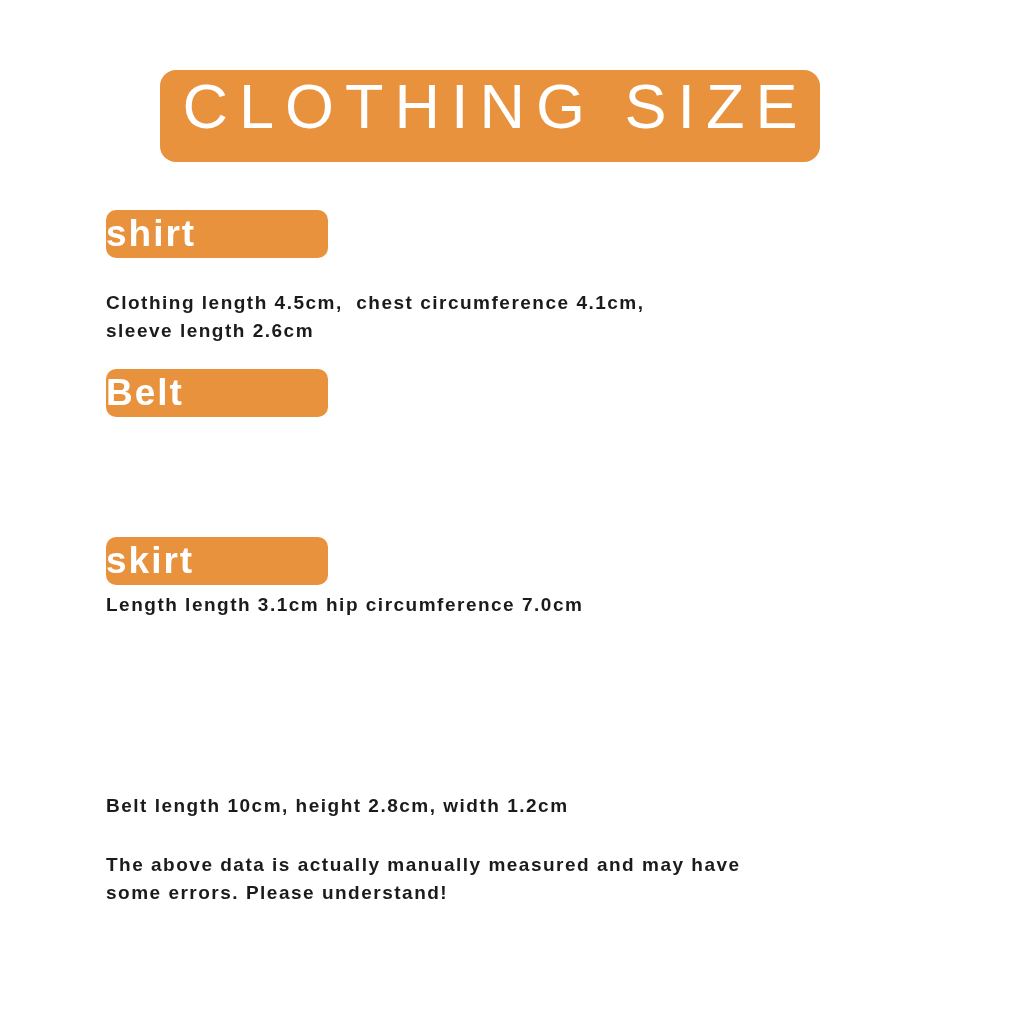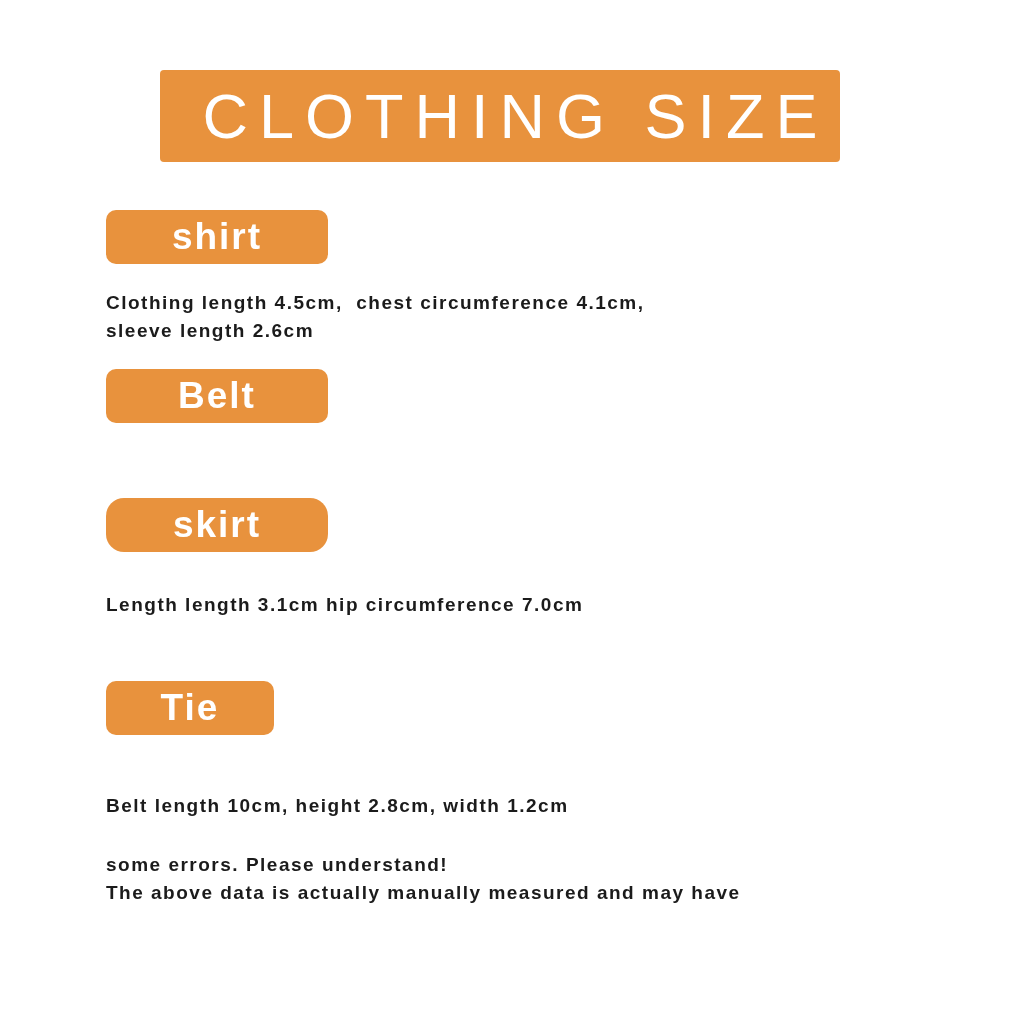--- a/index.html
+++ b/index.html
@@ -15,44 +15,42 @@
     font-family: "Liberation Sans", sans-serif;
     overflow: hidden;
   }
   .title-banner {
     position: absolute;
     left: 160px;
     top: 70px;
     width: 660px;
     height: 92px;
     background: var(--accent, #E8923D);
-    border-radius: 4px;
+    border-radius: 16px;
     display: flex;
-    align-items: center;
     justify-content: center;
-    padding-left: 20px;
   }
   .title-text {
     color: #ffffff;
     font-size: 63px;
     font-weight: 400;
     letter-spacing: 11px;
     text-indent: 11px;
     white-space: nowrap;
   }
   .badge {
     position: absolute;
     left: 106px;
     width: 222px;
-    height: 54px;
+    height: 48px;
     background: var(--accent, #E8923D);
     border-radius: 10px;
     display: flex;
     align-items: center;
-    justify-content: center;
+    justify-content: flex-start;
   }
   .badge-text {
     color: #ffffff;
     font-size: 37px;
     font-weight: bold;
     letter-spacing: 2px;
     white-space: nowrap;
   }
   .para {
     position: absolute;
@@ -65,21 +63,21 @@
     letter-spacing: 1.5px;
   }
   .para .line {
     white-space: pre-wrap;
   }
   
   #badge-shirt  { top: 210px; }
   #para-shirt   { top: 289px; }
   #badge-vest   { top: 369px; }
   #para-vest    { top: 449px; }
-  #badge-skirt  { top: 498px; border-radius: 18px; }
+  #badge-skirt  { top: 537px; }
   #para-skirt   { top: 591px; }
   #badge-tie    { top: 681px; width: 168px; }
   #para-tie     { top: 792px; }
   #disclaimer   { top: 851px; }
 </style>
 </head>
 <body>
 
 <div id="page">
 
@@ -99,25 +97,22 @@
     <div class="badge-text">Belt</div>
   </div>
 
   <div class="badge" id="badge-skirt">
     <div class="badge-text">skirt</div>
   </div>
   <div class="para" id="para-skirt">
     <div class="line">Length length 3.1cm hip circumference 7.0cm</div>
   </div>
 
-  <div class="badge" id="badge-tie">
-    <div class="badge-text">Tie</div>
-  </div>
   <div class="para" id="para-tie">
     <div class="line">Belt length 10cm, height 2.8cm, width 1.2cm</div>
   </div>
 
   <div class="para" id="disclaimer">
+    <div class="line">The above data is actually manually measured and may have</div>
     <div class="line">some errors. Please understand!</div>
-    <div class="line">The above data is actually manually measured and may have</div>
   </div>
 
 </div>
 
 </body></html>

